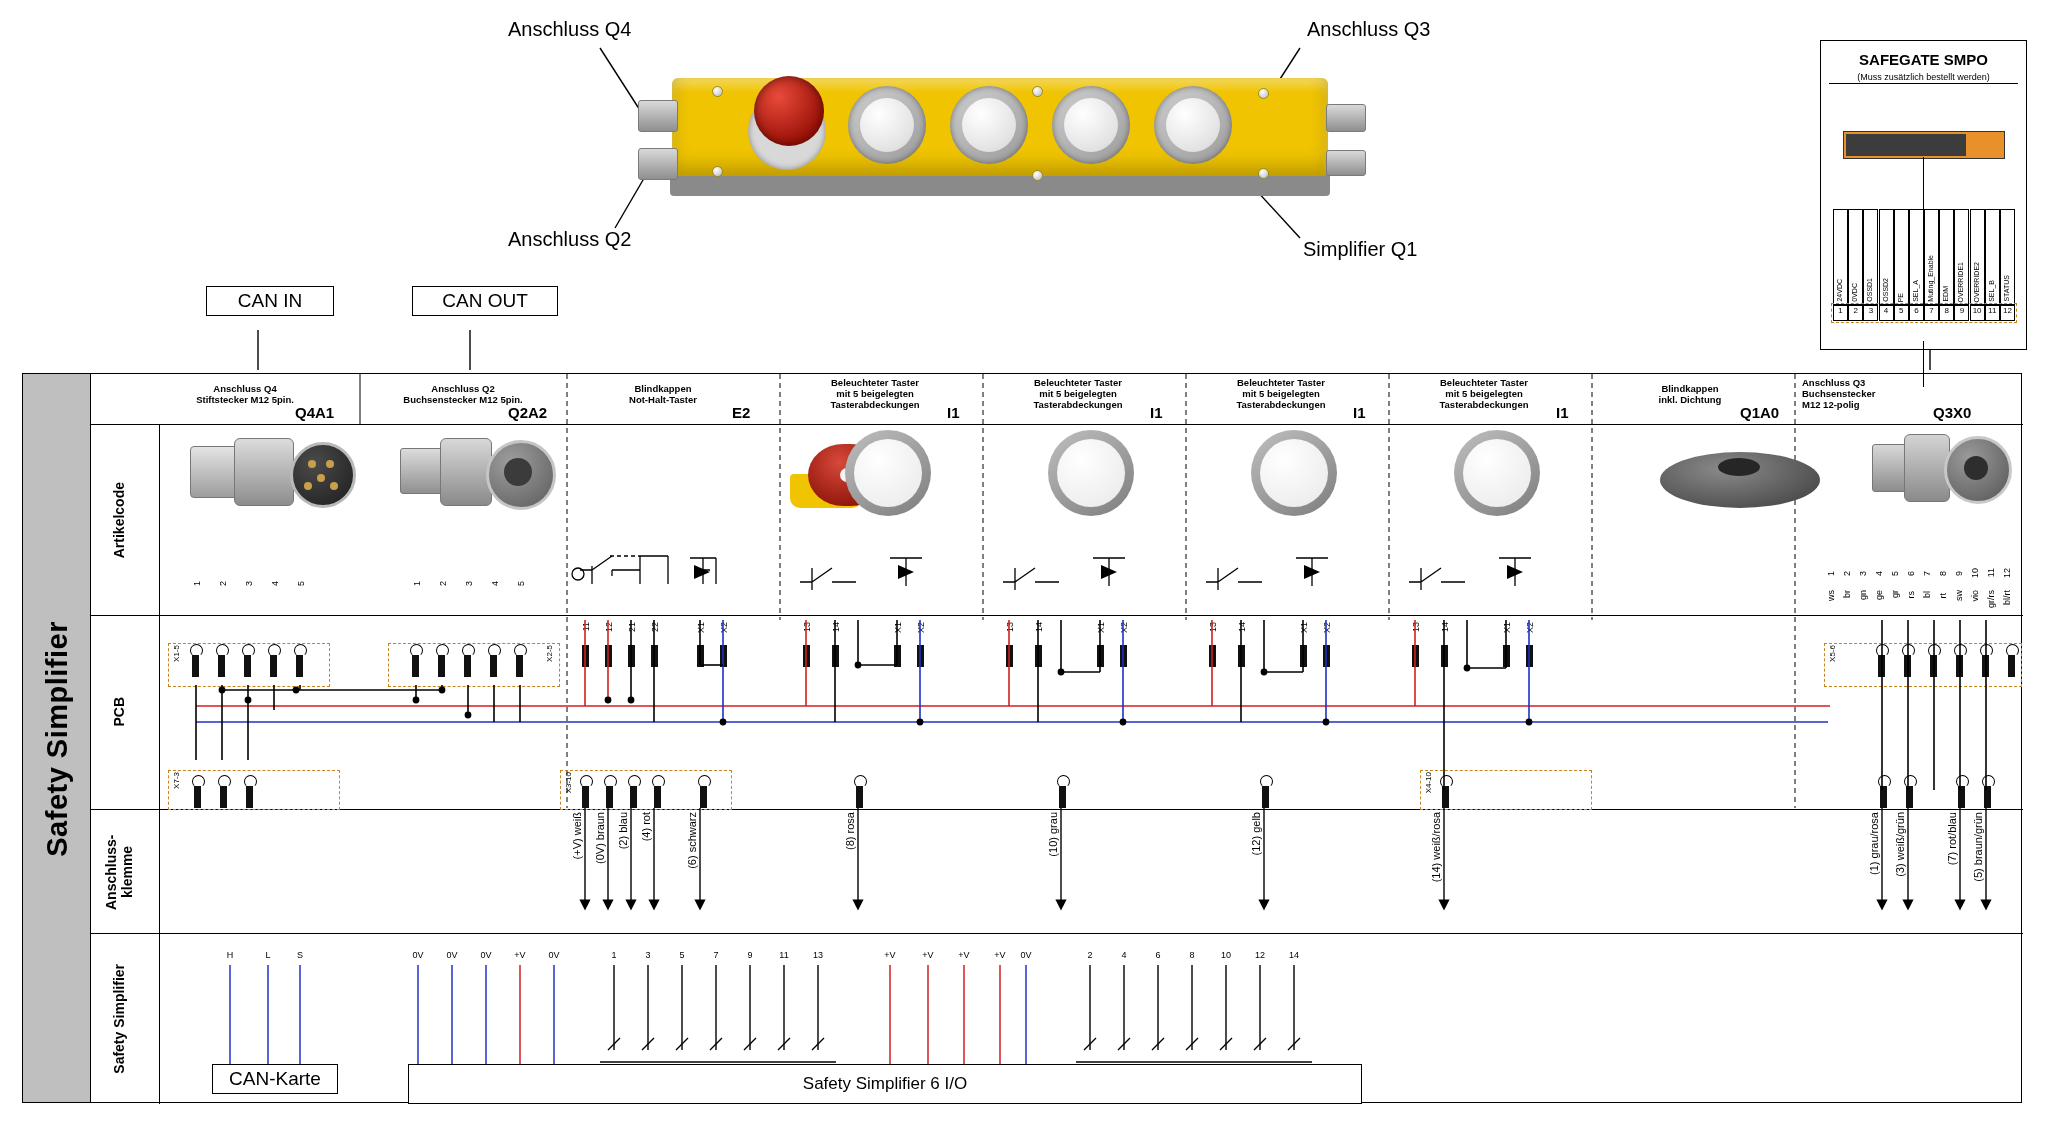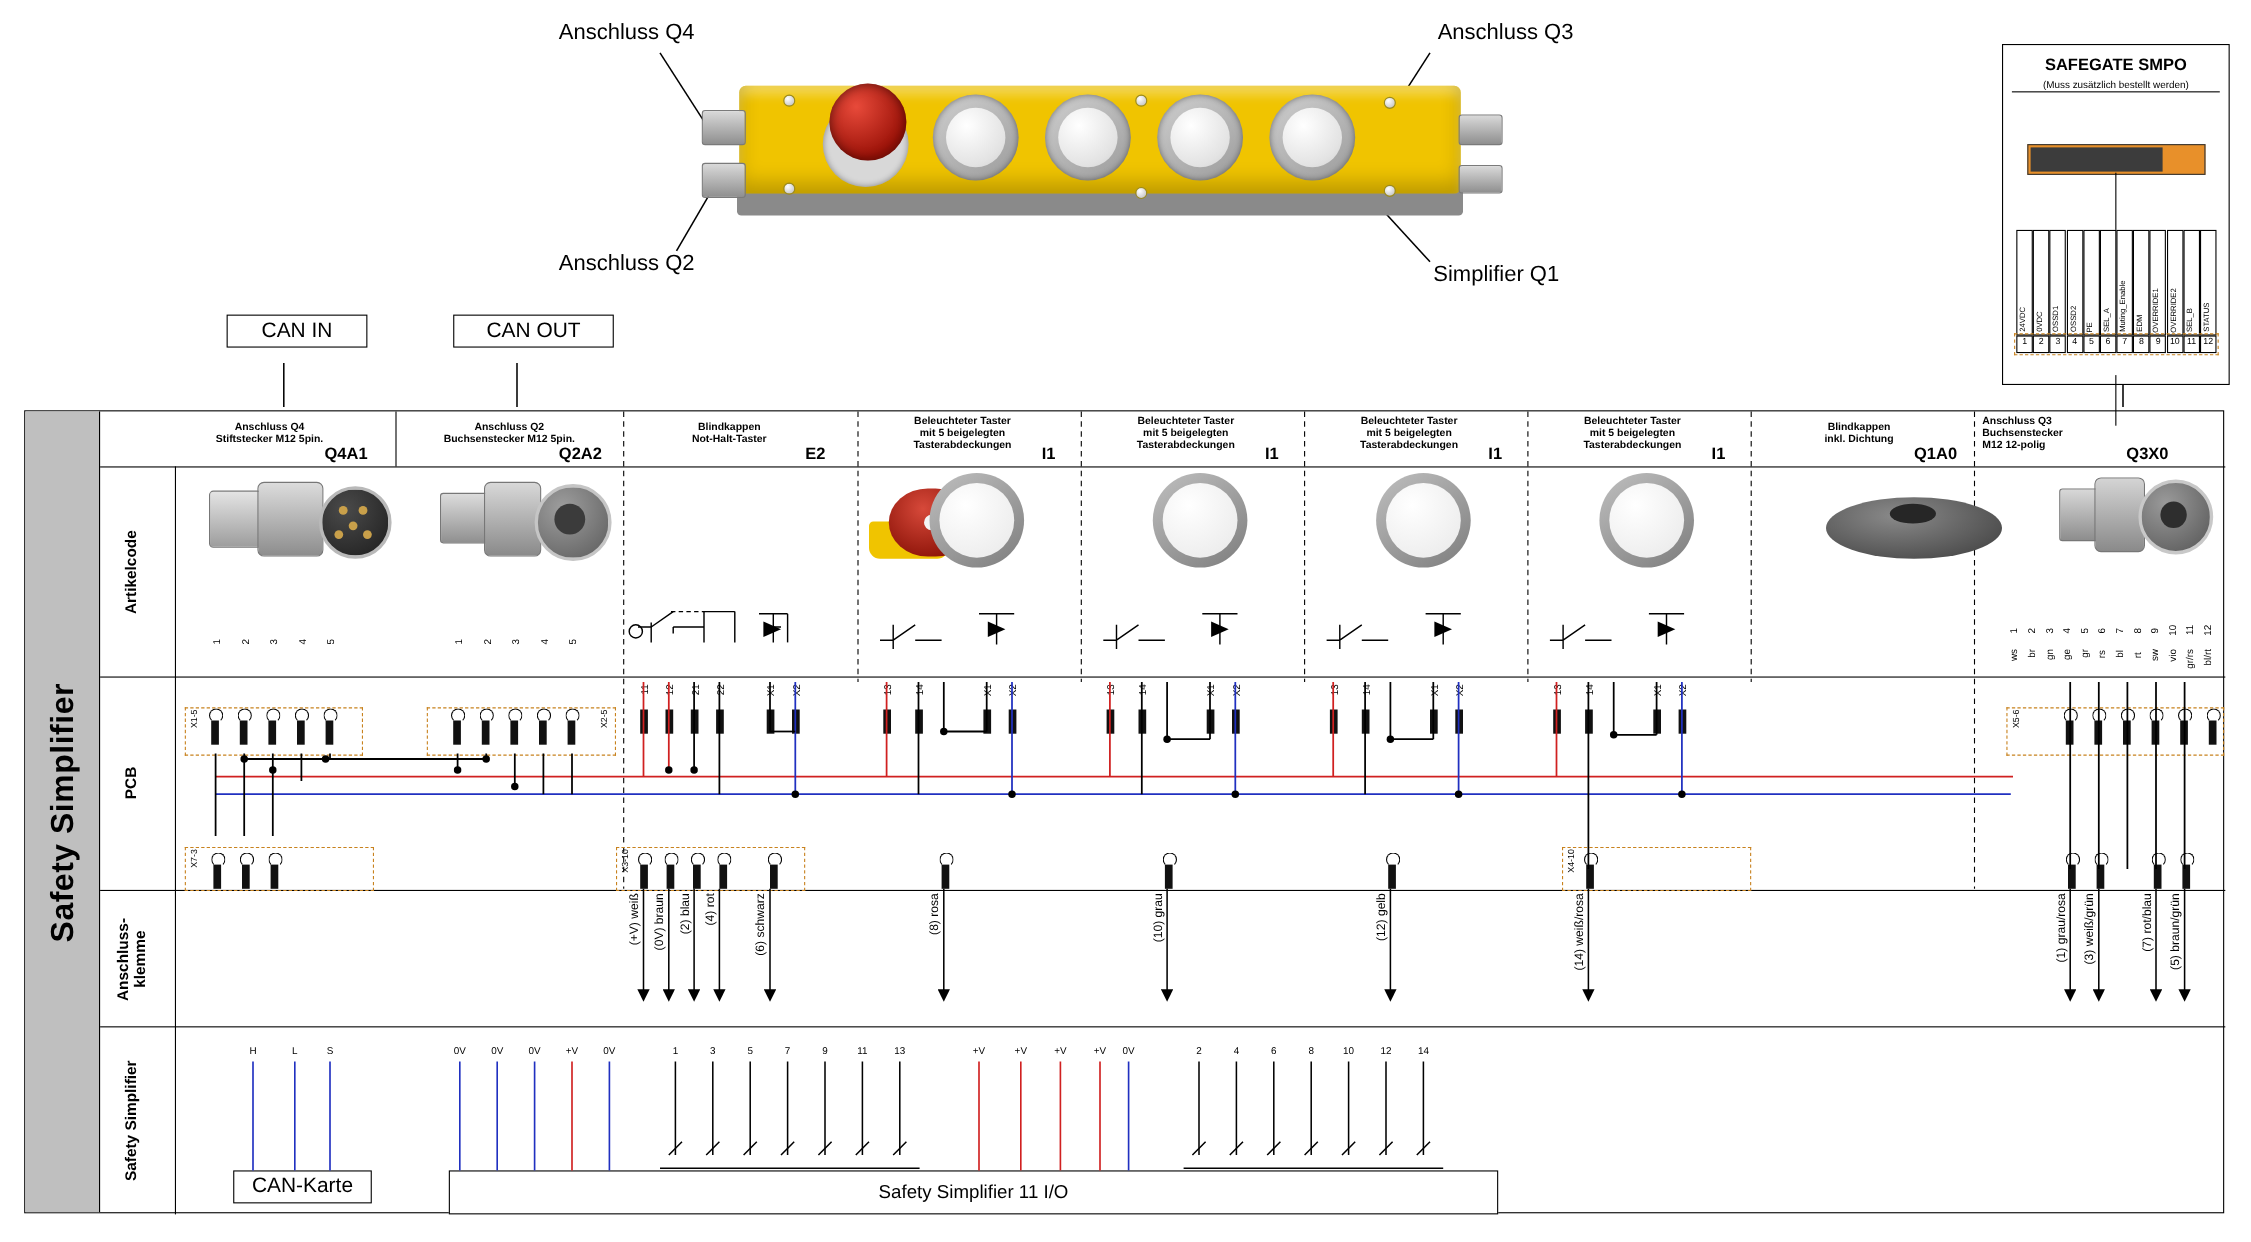--- a/index.html
+++ b/index.html
@@ -623,21 +623,21 @@
     <div class="arrowlbl" style="left: 1047px; top: 812px; height: 92px;"><span>(10) grau</span></div>
     <div class="arrowlbl" style="left: 1250px; top: 812px; height: 92px;"><span>(12) gelb</span></div>
     <div class="arrowlbl" style="left: 1430px; top: 812px; height: 92px;"><span>(14) weiß/rosa</span></div>
     <div class="arrowlbl" style="left: 1868px; top: 812px; height: 92px;"><span>(1) grau/rosa</span></div>
     <div class="arrowlbl" style="left: 1894px; top: 812px; height: 92px;"><span>(3) weiß/grün</span></div>
     <div class="arrowlbl" style="left: 1946px; top: 812px; height: 92px;"><span>(7) rot/blau</span></div>
     <div class="arrowlbl" style="left: 1972px; top: 812px; height: 92px;"><span>(5) braun/grün</span></div>
   </div>
 
 <div class="boxlabel" style="left:212px;top:1064px;width:104px;">CAN-Karte</div>
-<div class="ssbar" style="left:408px;top:1064px;width:952px;height:38px;">Safety Simplifier 11 I/O</div>
+<div class="ssbar" style="left:408px;top:1064px;width:952px;height:38px;">Safety Simplifier 6 I/O</div>
 
 <svg class="abs" style="left:0;top:0;width:2046px;height:1129px;pointer-events:none;">
   <g stroke="#2030c0" stroke-width="1.5" fill="none">
     <line x1="230" y1="965" x2="230" y2="1064"></line>
     <line x1="268" y1="965" x2="268" y2="1064"></line>
     <line x1="300" y1="965" x2="300" y2="1064"></line>
     <line x1="418" y1="965" x2="418" y2="1064"></line>
     <line x1="452" y1="965" x2="452" y2="1064"></line>
     <line x1="486" y1="965" x2="486" y2="1064"></line>
     <line x1="554" y1="965" x2="554" y2="1064"></line>

